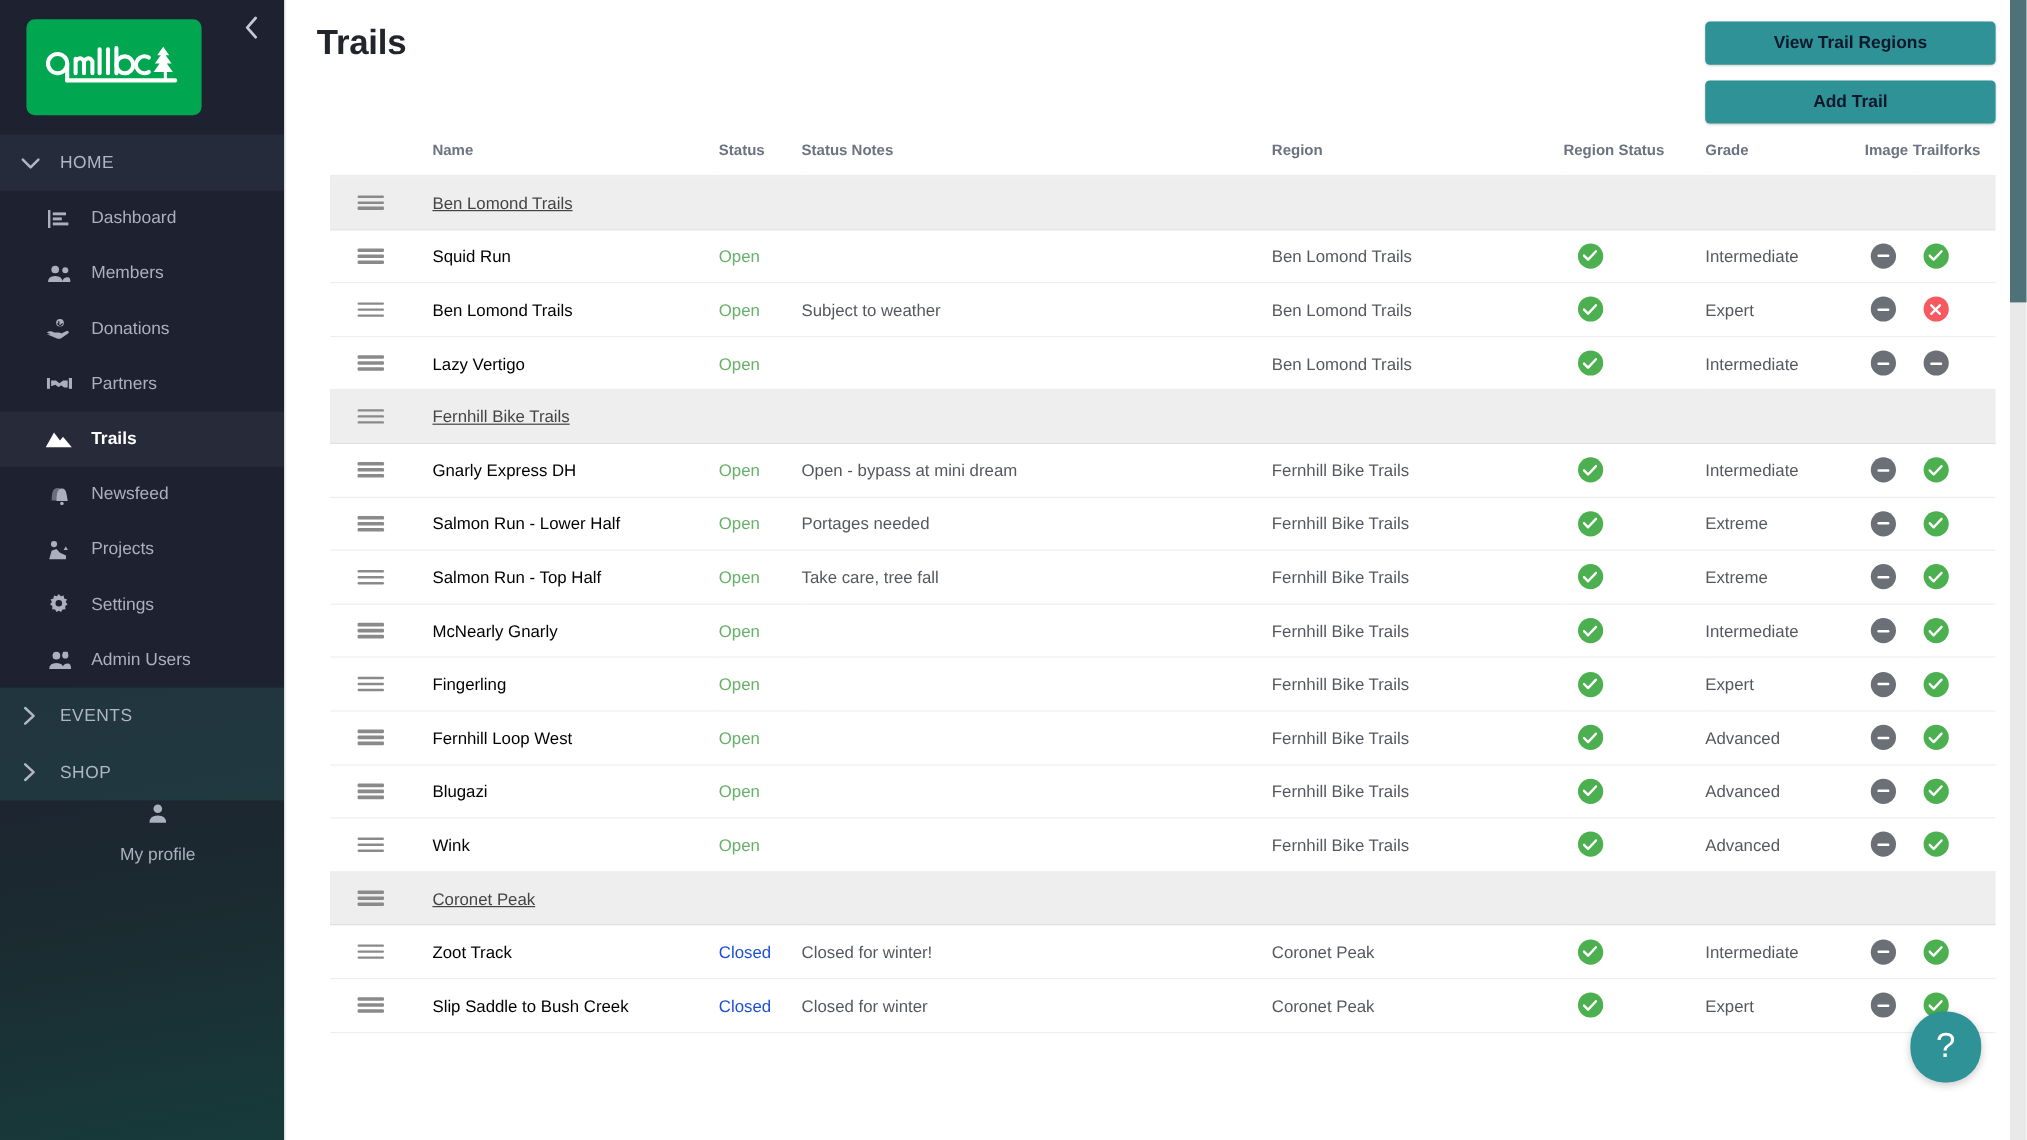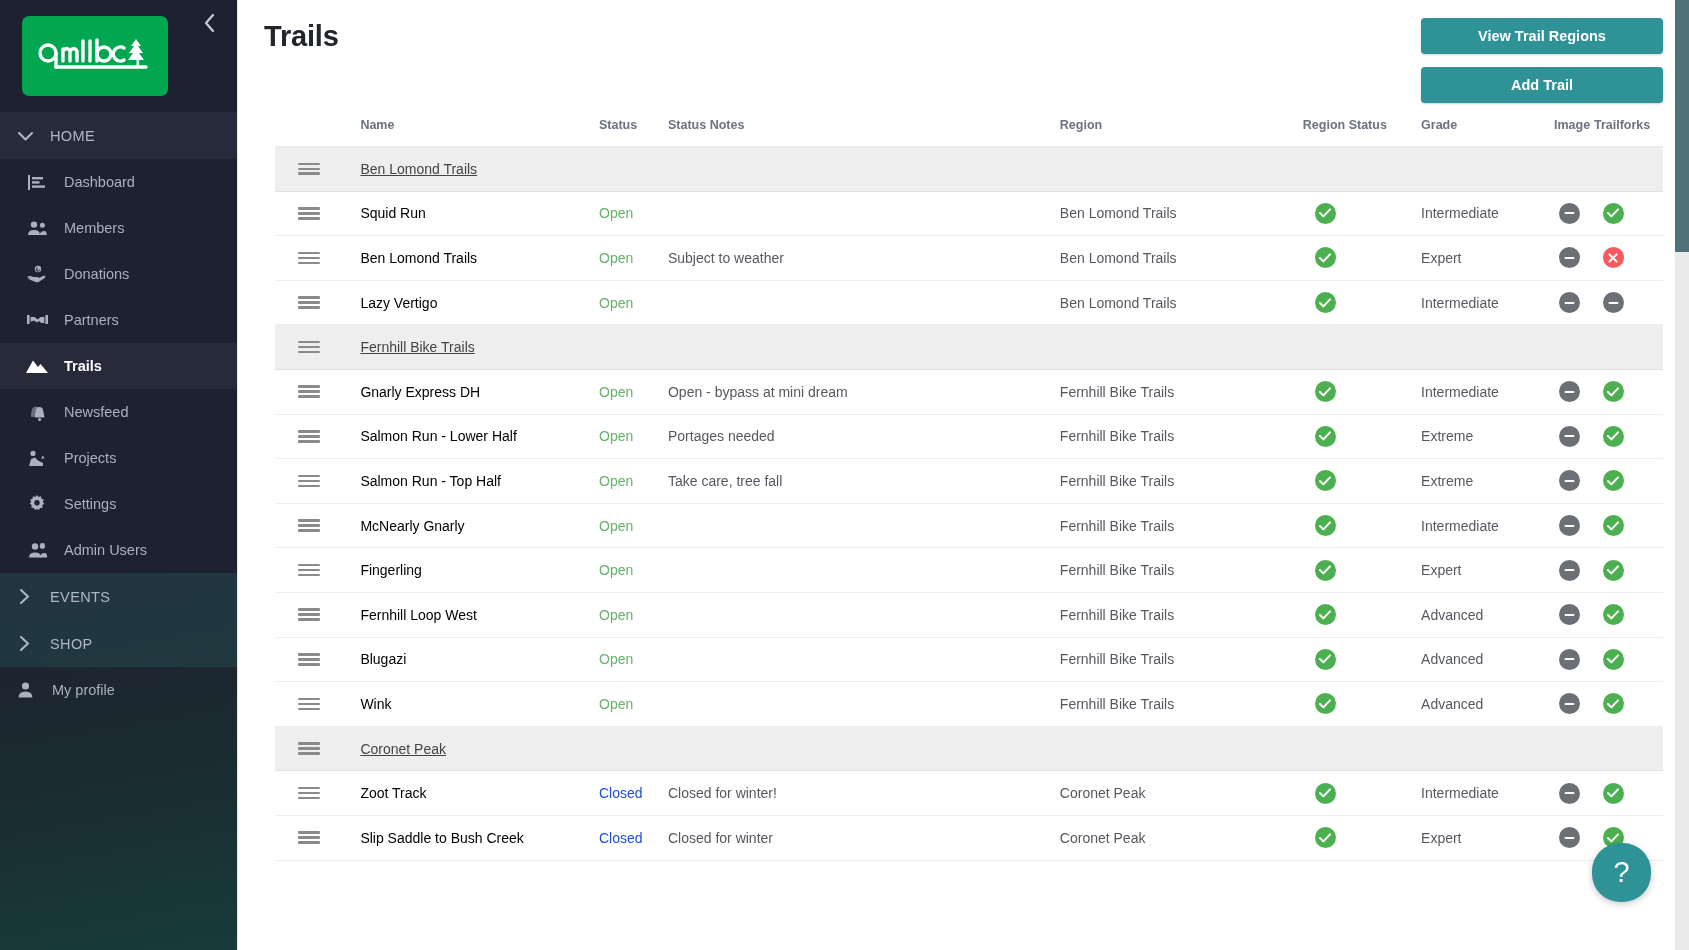--- a/index.html
+++ b/index.html
@@ -39,47 +39,47 @@
     padding-left: 14px; gap: 14px;
     color: #b0b6c4; font-size: 14.5px; letter-spacing: .4px;
     cursor: pointer;
   }
   .nav-section-head.home { background: #252b3b; }
   .nav-section-head.teal { background: rgba(42,100,100,0.30); }
   .chev { width: 22px; display:flex; align-items:center; justify-content:center; }
 
   .nav-item {
     height: 46px; display: flex; align-items: center;
-    padding-left: 26px; gap: 16px;
+    padding-left: 38px; gap: 16px;
     color: #aab0be; font-size: 14.5px; cursor: pointer;
   }
   .nav-item .ico { width: 22px; height: 20px; display:flex; align-items:center; justify-content:center; flex:0 0 22px;}
   .nav-item.active { color: #ffffff; font-weight: 700; background: rgba(255,255,255,0.045); }
   .nav-item.active .ico svg { fill: #ffffff; }
   .nav-item .ico svg { fill: #aab0be; }
-  .nav-item.profile { padding-left: 14px; }
+  .nav-item.profile { padding-left: 26px; flex-direction: column; }
 
   
   .main {
     flex: 1 1 auto; height: 950px; background: #ffffff;
     position: relative; overflow: hidden;
     border-left: 1px solid #e6e6e6;
   }
   .topbar { padding: 14px 26px 0 26px; position: relative; height: 118px; }
   .page-title {
     font-size: 29px; color: #22252c; font-weight: 700;
     letter-spacing: -0.2px; padding-top: 6px;
   }
   .btn-col {
     position: absolute; right: 26px; top: 18px;
     display: flex; flex-direction: column; gap: 13px; align-items: flex-end;
   }
   .btn {
     width: 242px; height: 36px; border: none; border-radius: 4px;
-    background: #2e9296; color: #ffffff;
+    background: #2e9296; color: #0f172a;
     font-family: "Liberation Sans", sans-serif;
     font-size: 14.5px; font-weight: 700;
     cursor: pointer; box-shadow: 0 1px 2px rgba(0,0,0,0.18);
     display:flex; align-items:center; justify-content:center;
   }
 
   
   .table-wrap { padding: 0 26px 0 37px; }
   table.trails { width: 100%; border-collapse: collapse; table-layout: fixed; }
   table.trails th {

